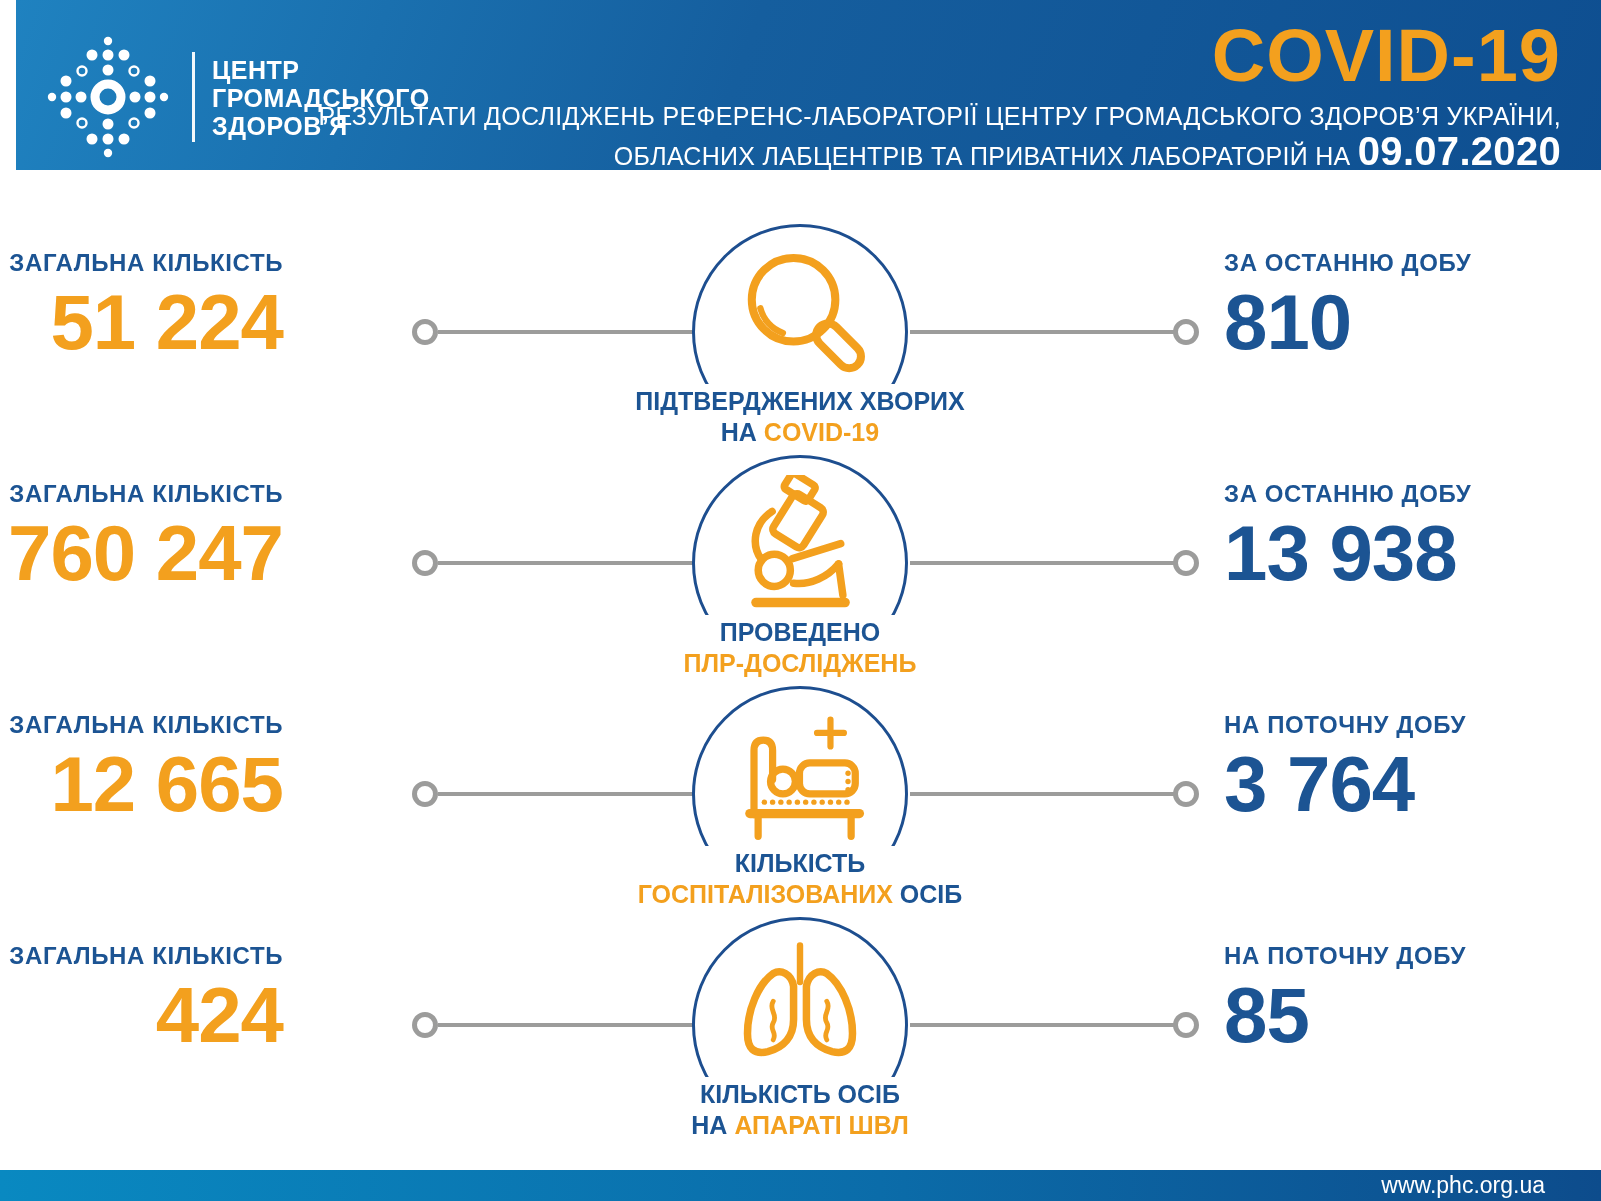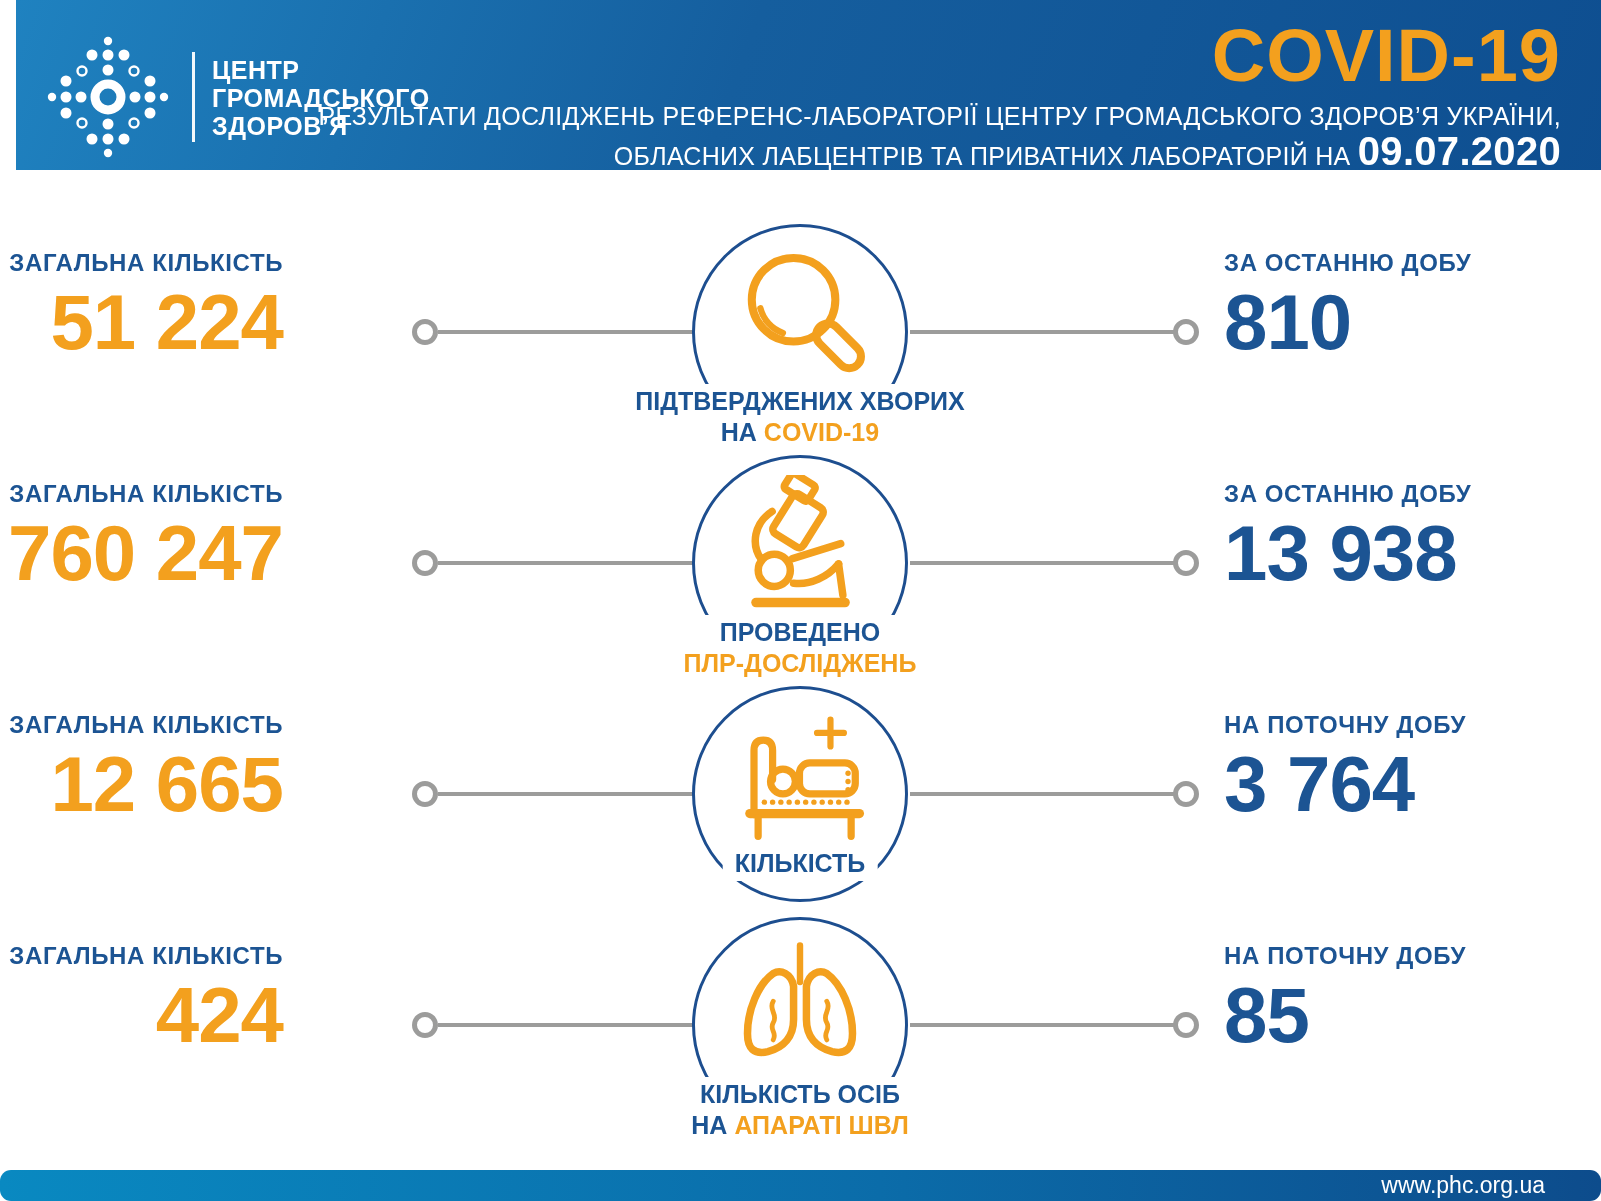--- a/index.html
+++ b/index.html
@@ -60,21 +60,21 @@
     background:#fff;padding:2px 12px;text-align:center;white-space:nowrap;
     font-size:25px;font-weight:700;line-height:31px;
   }
   .caption .blue{color:var(--blue);}
   .caption .orange{color:var(--orange);}
   .cap-line.blue{color:var(--blue);}
   
   .footer{
     position:absolute;left:0;top:1170px;width:1601px;height:31px;
     background:linear-gradient(90deg,#0989C1 0%,#0B6CA9 55%,#0D4C8C 100%);
-    display:flex;align-items:center;justify-content:flex-end;padding-right:56px;border-radius:11px;
+    display:flex;align-items:center;justify-content:flex-end;padding-right:56px;
   }
   .footer-url{color:#fff;font-size:23px;font-weight:400;}
   .icon{stroke:var(--orange);fill:none;stroke-linecap:round;stroke-linejoin:round;}
 </style>
 </head>
 <body>
 
 <div class="canvas">
 
   <div class="header">
@@ -220,20 +220,21 @@
               <circle cx="121" cy="60" r="2.6"></circle>
                 <circle cx="121" cy="68" r="2.6"></circle>
                 <circle cx="121" cy="76" r="2.6"></circle>
             </g>
             <path d="M26 99 H132" stroke-width="9"></path>
             <path d="M34 103 v18 M124 103 v18" stroke-width="7"></path>
           </svg>
         </div>
         <div class="caption">
           <div class="cap-line blue">КІЛЬКІСТЬ</div>
+          <div class="cap-line"><span class="orange">ГОСПІТАЛІЗОВАНИХ </span><span class="blue">ОСІБ</span></div>
         </div>
       </div>
       <div class="stat-right">
         <div class="stat-label">НА ПОТОЧНУ ДОБУ</div>
         <div class="stat-value blue">3 764</div>
       </div>
     </div>
 
     <div class="row">
       <div class="stat-left">

